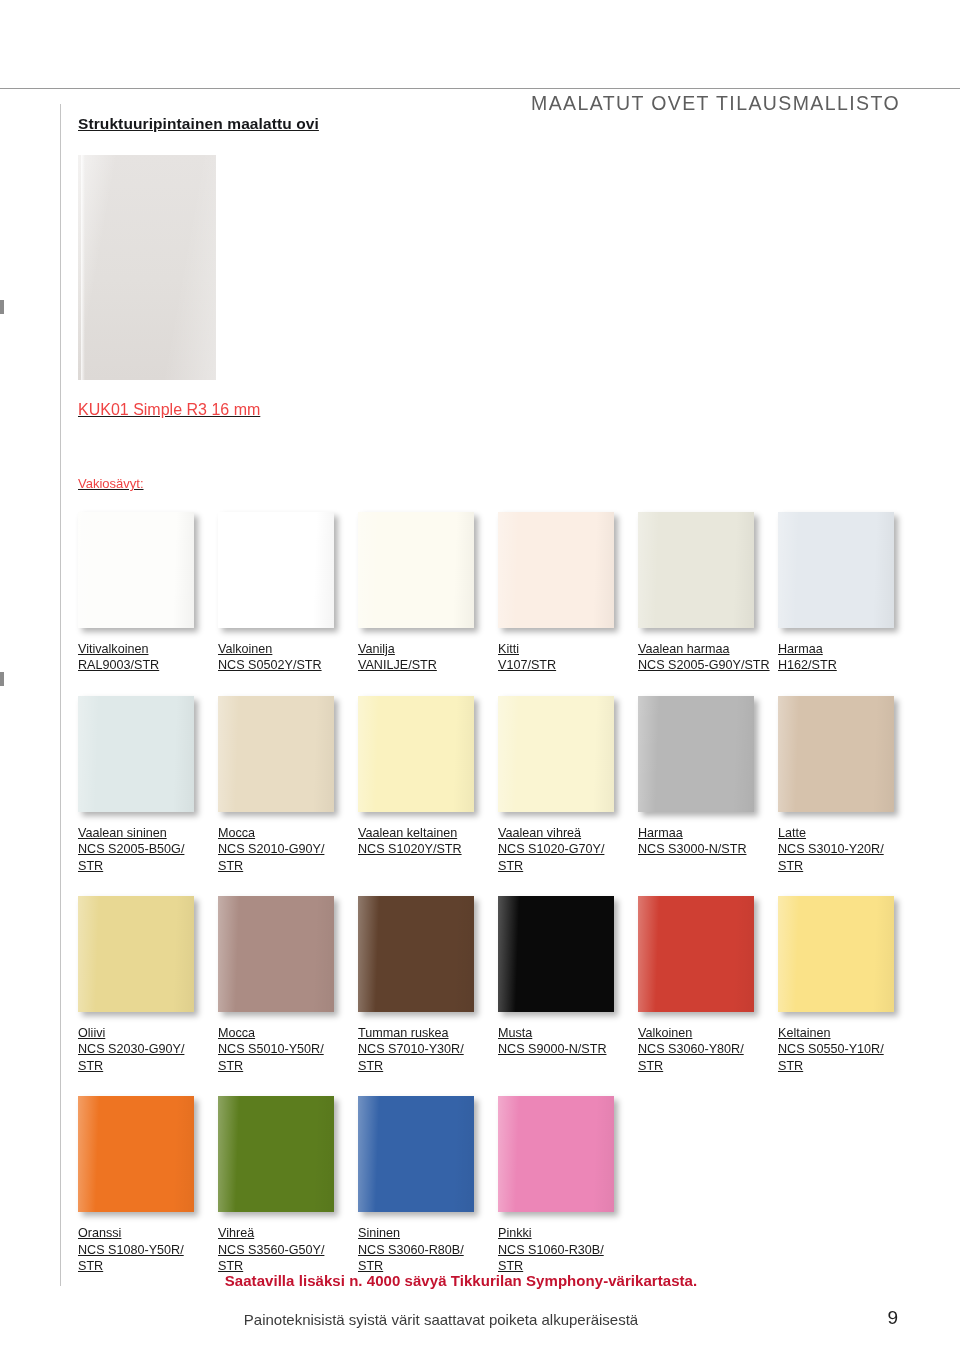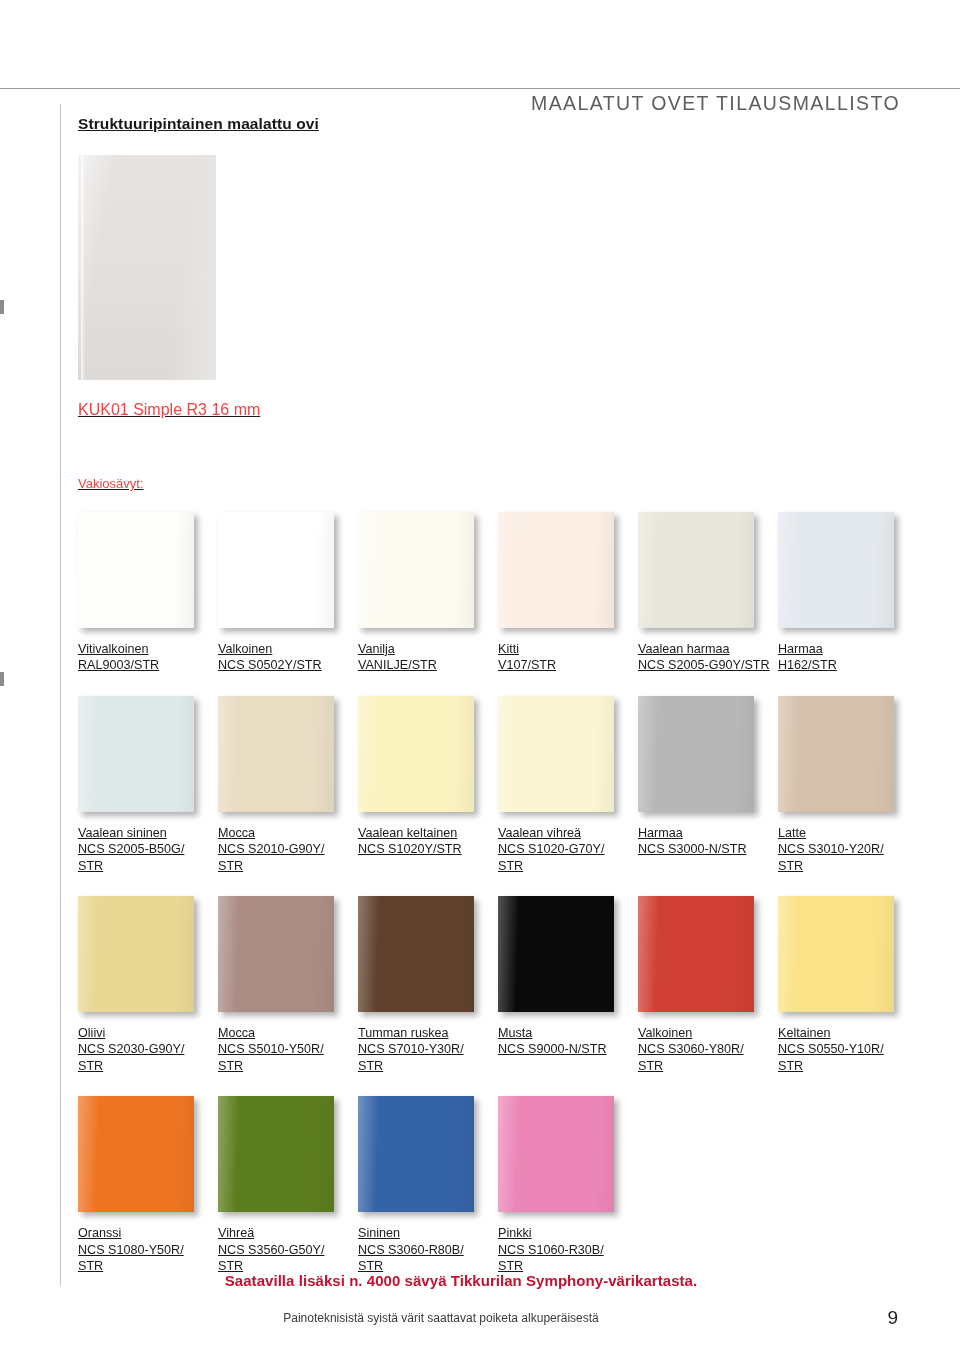--- a/index.html
+++ b/index.html
@@ -162,21 +162,21 @@
   }
   .footer-bottom {
     position: relative;
     margin-top: 22px;
     height: 26px;
   }
   .footer-disclaimer {
     position: absolute;
     left: 0; right: 0;
     text-align: center;
-    font-size: 12px;
+    font-size: 15px;
     color: #3b3b3b;
     padding-right: 78px;
   }
   .page-number {
     position: absolute;
     right: 62px; top: -4px;
     font-size: 19px;
     color: #1f1f1f;
   }
 </style>

